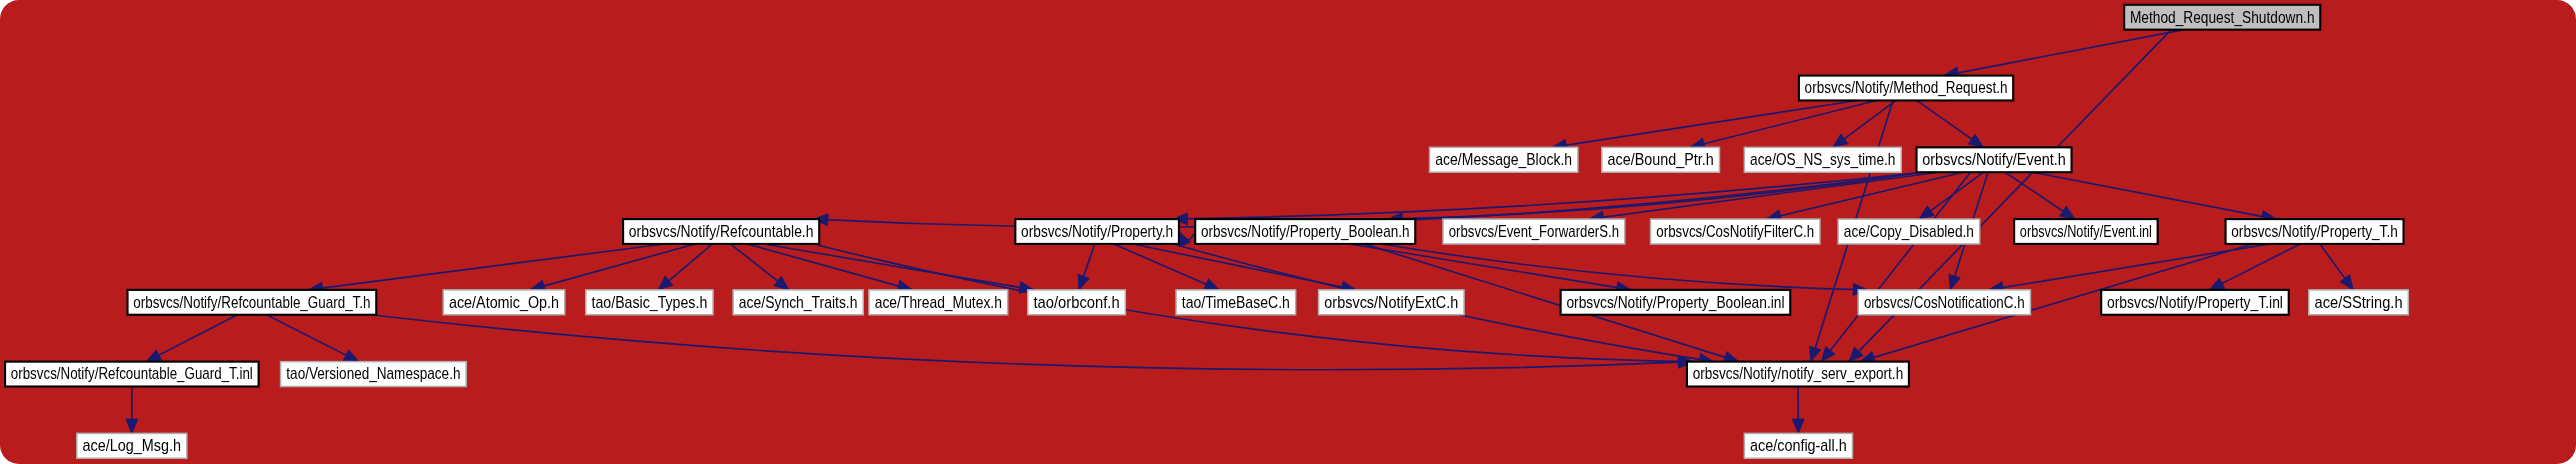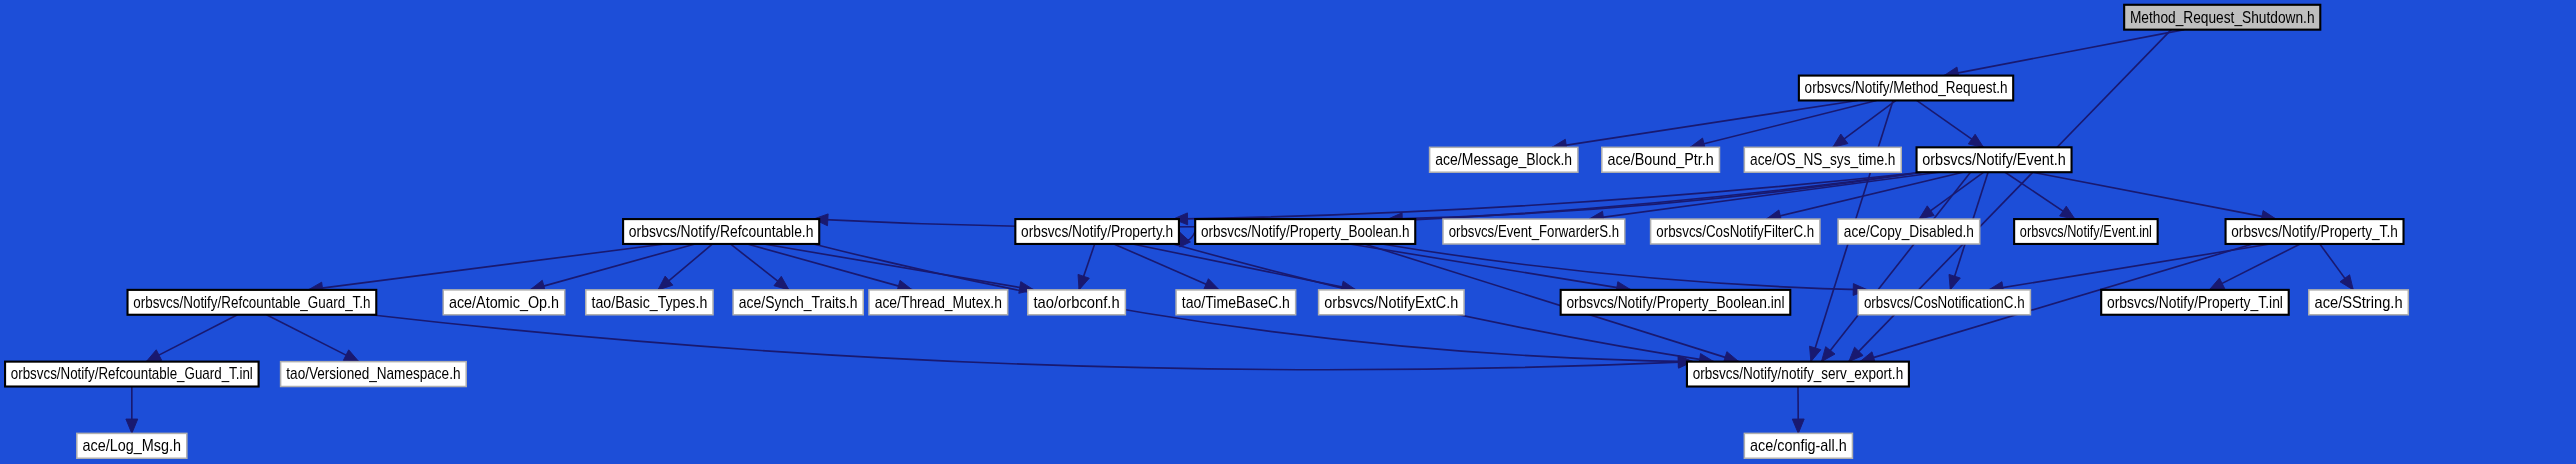--- a/index.html
+++ b/index.html
@@ -7,22 +7,23 @@
     padding: 0;
     background: #ffffff;
   }
   body {
     font-family: "Liberation Sans", sans-serif;
   }
   #diagram-wrap {
     position: relative;
     width: 2576px;
     height: 464px;
-    background: #1d4ed8;
+    background: #b91c1c;
     overflow: hidden;
+    border-radius: 19px;
   }
   svg.graph {
     display: block;
     width: 2576px;
     height: 464px;
   }
   .node-rect {
     stroke-width: 1.6px;
   }
   .node-rect.plain {

